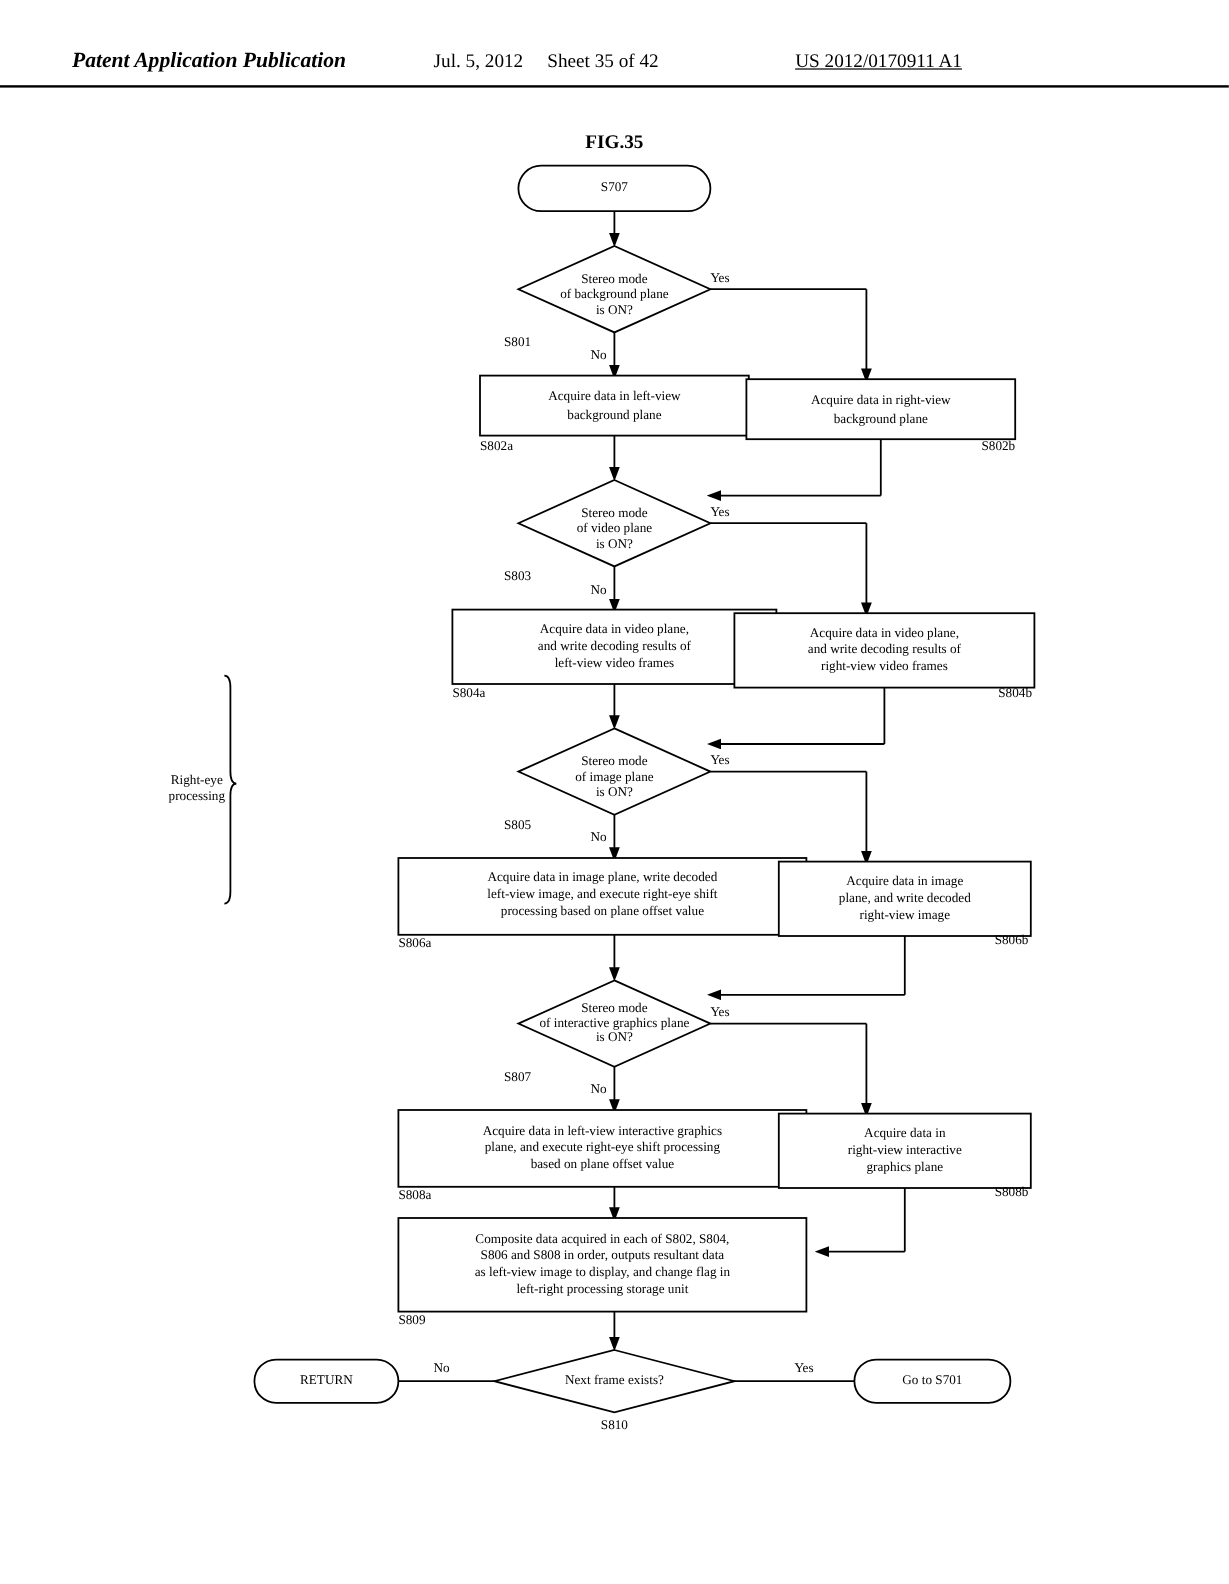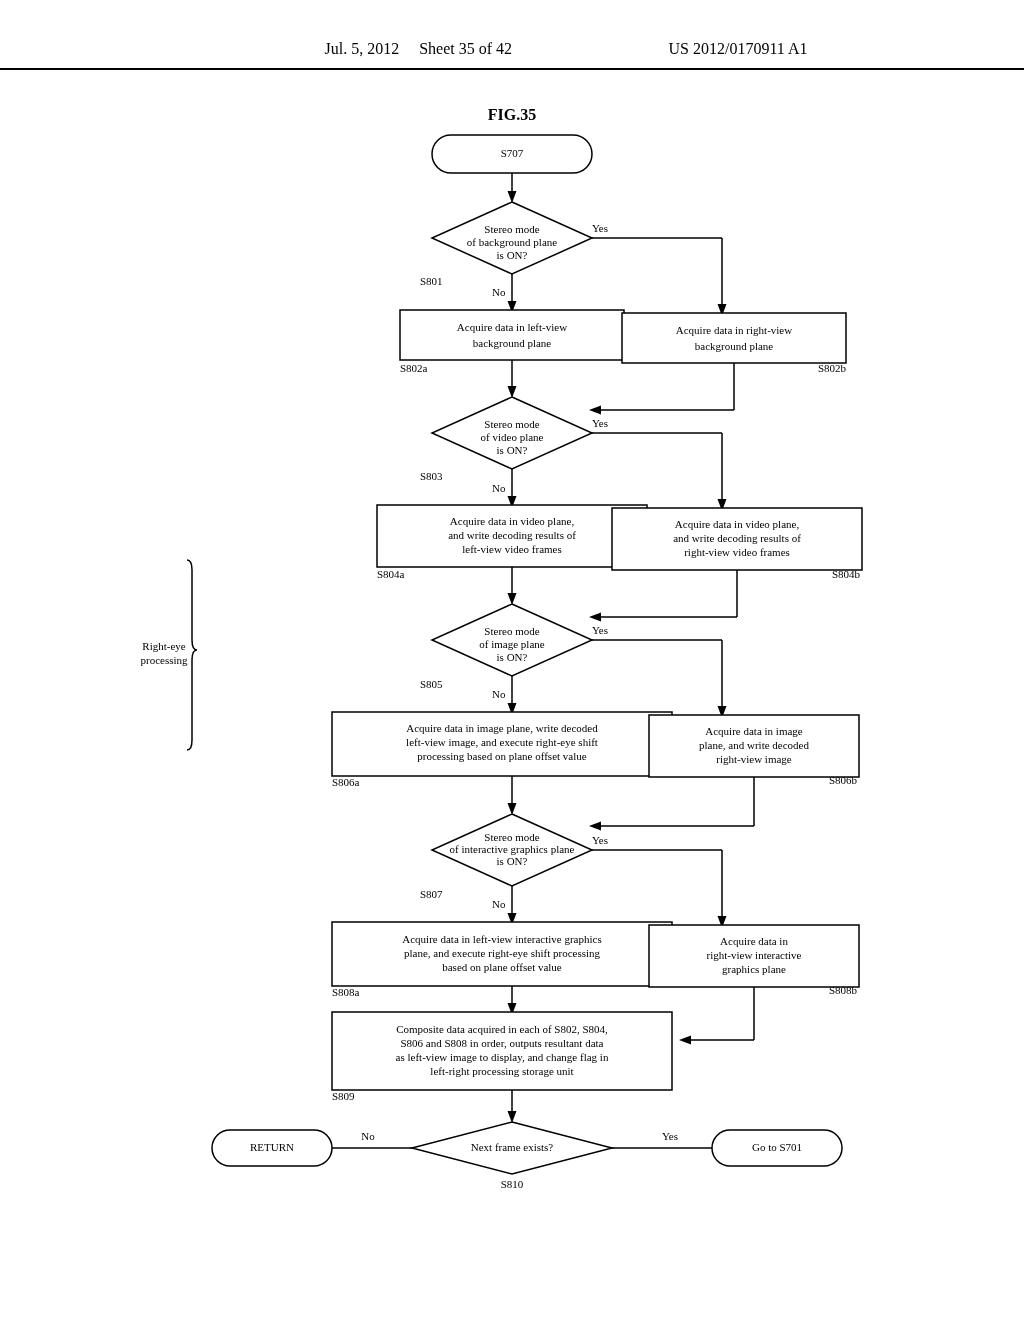--- a/index.html
+++ b/index.html
@@ -27,27 +27,28 @@
       margin-bottom: 30px;
     }
     .header-left {
       font-weight: bold;
       font-style: italic;
       font-size: 18px;
       flex: 1;
     }
     .header-center {
       font-size: 16px;
-      text-align: right;
+      text-align: left;
       flex: 1;
     }
     .header-right {
       font-size: 16px;
-      text-align: center;
+      text-align: left;
       flex: 1;
+      text-decoration: underline;
     }
     .diagram-container {
       display: flex;
       justify-content: center;
       align-items: flex-end;
       position: relative;
       padding: 0 40px;
       margin-top: 10px;
     }
     svg {
@@ -74,20 +75,21 @@
     .side-label {
       font-size: 11px;
       text-anchor: middle;
     }
   </style>
 </head>
 <body>
 
 <div class="page">
   <div class="header">
+    <div class="header-left">Patent Application Publication</div>
     <div class="header-center">
       <span>Jul. 5, 2012</span>&nbsp;&nbsp;&nbsp;&nbsp;
       <span>Sheet 35 of 42</span>
     </div>
     <div class="header-right">US 2012/0170911 A1</div>
   </div>
 
   <div class="diagram-container">
     <svg width="780" height="1160" viewBox="0 0 780 1160">
 

